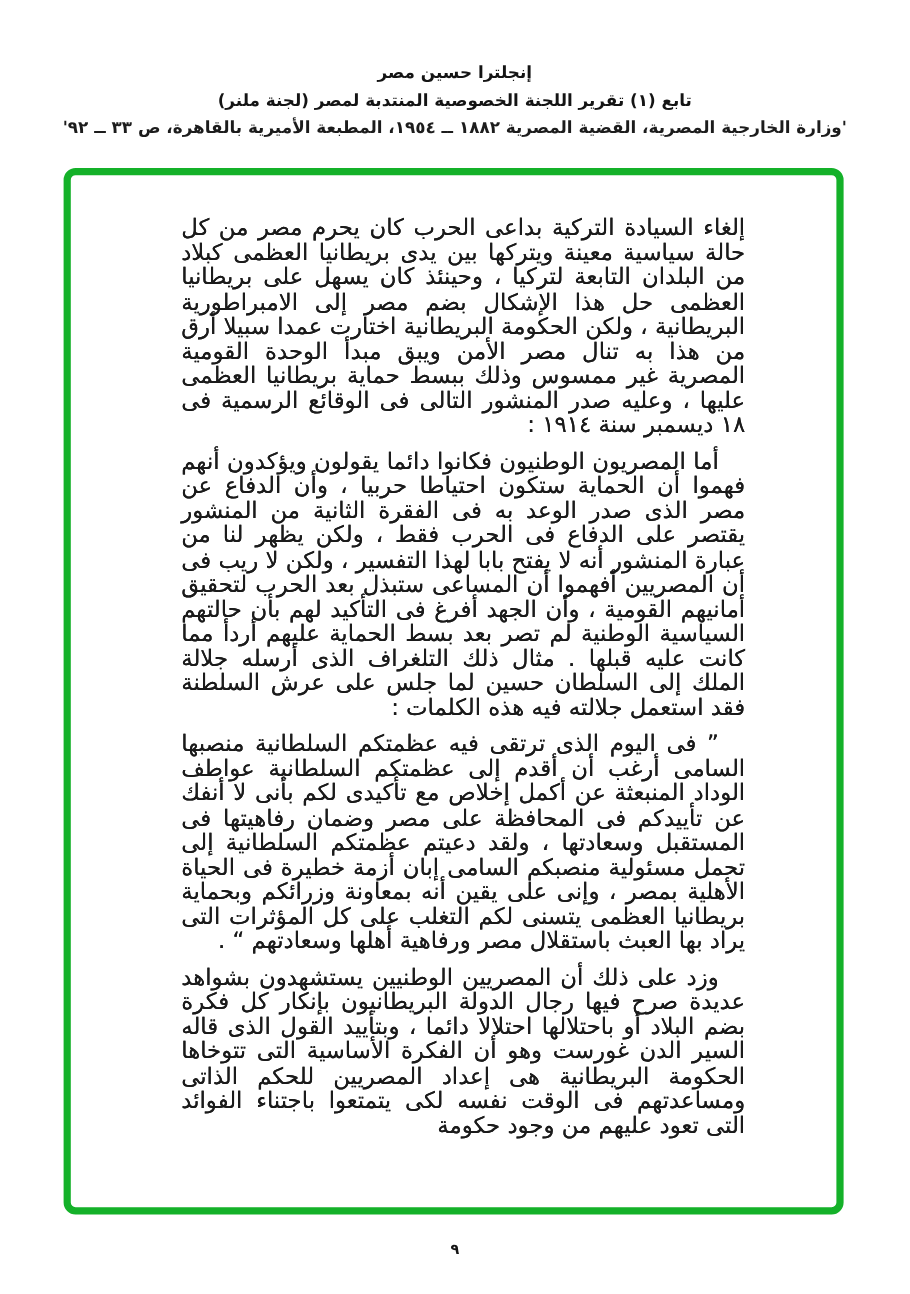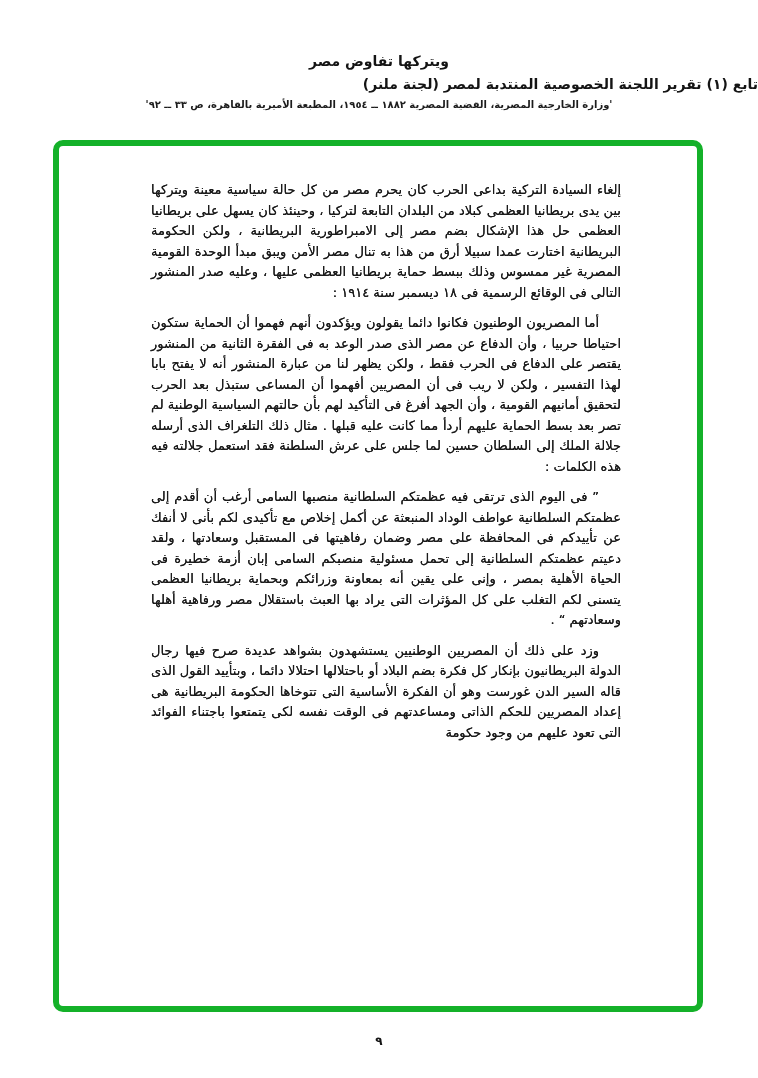--- a/index.html
+++ b/index.html
@@ -29,24 +29,23 @@
   .doc-title {
     font-size: 14px;
     font-weight: bold;
     letter-spacing: 0.3px;
     margin-bottom: 7px;
   }
   .doc-subtitle {
     font-size: 14px;
     font-weight: bold;
     margin-bottom: 7px;
-    text-align: right;
   }
   .doc-citation {
-    font-size: 10px;
+    font-size: 14px;
     font-weight: bold;
     color: #1c1c1c;
   }
   
   .green-frame {
     position: absolute;
     left: 53px;
     top: 140px;
     width: 650px;
     height: 872px;
@@ -55,21 +54,21 @@
     background: transparent;
   }
   
   .body-text {
     position: absolute;
     top: 180px;
     right: 137px;
     width: 470px;
     direction: rtl;
     text-align: justify;
-    font-size: 13px;
+    font-size: 19px;
     line-height: 20.5px;
     color: #1b1b1b;
     text-shadow: 0 0 0.35px #1b1b1b;
   }
   .body-text p {
     margin-bottom: 10px;
     text-indent: 22px;
   }
   .body-text p.first {
     text-indent: 0;
@@ -86,21 +85,21 @@
     color: #141414;
     direction: rtl;
   }
 </style>
 </head>
 <body>
 
 <div class="page">
 
   <header class="doc-header">
-    <div class="doc-title">ويتركها تفاوض مصر</div>
+    <div class="doc-title">إنجلترا حسين مصر</div>
     <div class="doc-subtitle">تابع (١) تقرير اللجنة الخصوصية المنتدبة لمصر (لجنة ملنر)</div>
     <div class="doc-citation">'وزارة الخارجية المصرية، القضية المصرية ١٨٨٢ ــ ١٩٥٤، المطبعة الأميرية بالقاهرة، ص ٣٣ ــ ٩٢'</div>
   </header>
 
   <div class="green-frame" style="border-color: rgb(20, 177, 41);"></div>
 
   <main class="body-text" style="color: rgb(27, 27, 27);">
     <p class="first">إلغاء السيادة التركية بداعى الحرب كان يحرم مصر من كل حالة سياسية معينة ويتركها بين يدى بريطانيا العظمى كبلاد من البلدان التابعة لتركيا ، وحينئذ كان يسهل على بريطانيا العظمى حل هذا الإشكال بضم مصر إلى الامبراطورية البريطانية ، ولكن الحكومة البريطانية اختارت عمدا سبيلا أرق من هذا به تنال مصر الأمن ويبق مبدأ الوحدة القومية المصرية غير ممسوس وذلك ببسط حماية بريطانيا العظمى عليها ، وعليه صدر المنشور التالى فى الوقائع الرسمية فى ١٨ ديسمبر سنة ١٩١٤ :</p>
     <p>أما المصريون الوطنيون فكانوا دائما يقولون ويؤكدون أنهم فهموا أن الحماية ستكون احتياطا حربيا ، وأن الدفاع عن مصر الذى صدر الوعد به فى الفقرة الثانية من المنشور يقتصر على الدفاع فى الحرب فقط ، ولكن يظهر لنا من عبارة المنشور أنه لا يفتح بابا لهذا التفسير ، ولكن لا ريب فى أن المصريين أفهموا أن المساعى ستبذل بعد الحرب لتحقيق أمانيهم القومية ، وأن الجهد أفرغ فى التأكيد لهم بأن حالتهم السياسية الوطنية لم تصر بعد بسط الحماية عليهم أردأ مما كانت عليه قبلها . مثال ذلك التلغراف الذى أرسله جلالة الملك إلى السلطان حسين لما جلس على عرش السلطنة فقد استعمل جلالته فيه هذه الكلمات :</p>
     <p>” فى اليوم الذى ترتقى فيه عظمتكم السلطانية منصبها السامى أرغب أن أقدم إلى عظمتكم السلطانية عواطف الوداد المنبعثة عن أكمل إخلاص مع تأكيدى لكم بأنى لا أنفك عن تأييدكم فى المحافظة على مصر وضمان رفاهيتها فى المستقبل وسعادتها ، ولقد دعيتم عظمتكم السلطانية إلى تحمل مسئولية منصبكم السامى إبان أزمة خطيرة فى الحياة الأهلية بمصر ، وإنى على يقين أنه بمعاونة وزرائكم وبحماية بريطانيا العظمى يتسنى لكم التغلب على كل المؤثرات التى يراد بها العبث باستقلال مصر ورفاهية أهلها وسعادتهم “ .</p>

